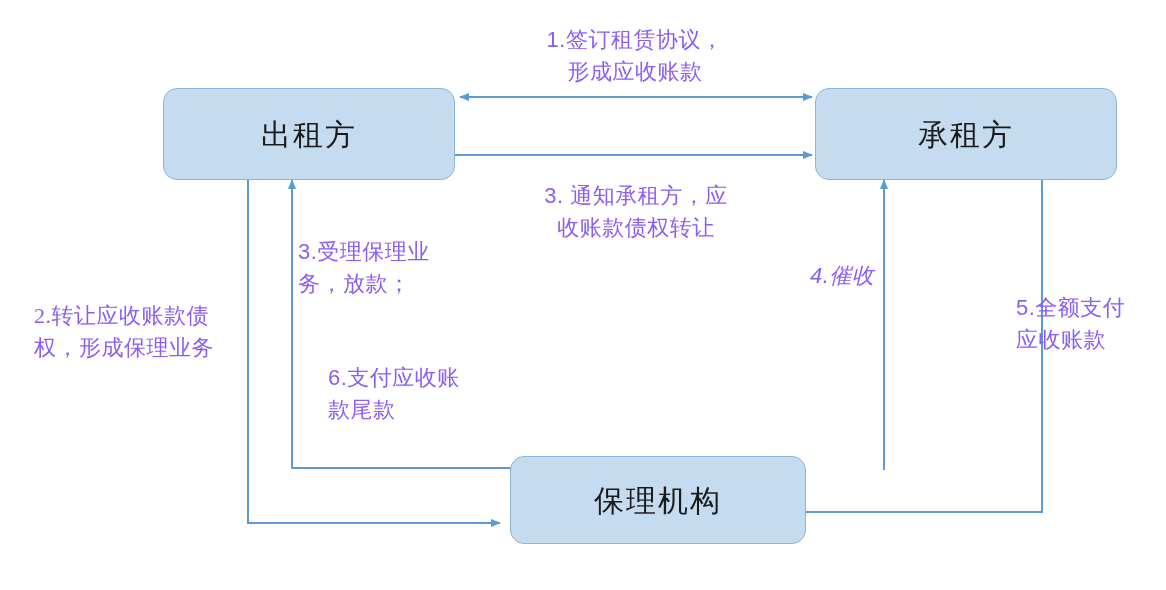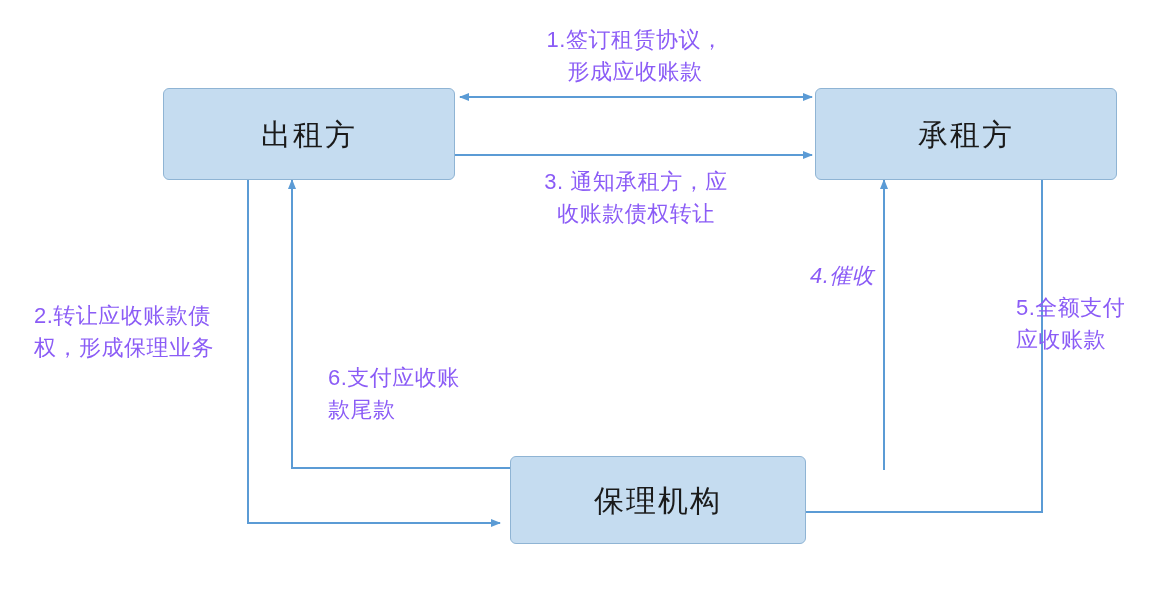--- a/index.html
+++ b/index.html
@@ -20,21 +20,21 @@
     left: 0;
     top: 0;
     width: 1166px;
     height: 590px;
   }
   .node {
     position: absolute;
     box-sizing: border-box;
     background: #c5dcf0;
     border: 1px solid #8fb4d4;
-    border-radius: 6px;
+    border-radius: 14px;
     display: flex;
     align-items: center;
     justify-content: center;
     color: #1a1a1a;
     letter-spacing: 2px;
   }
   .node span {
     font-size: 30px;
     line-height: 1.1;
   }
@@ -85,25 +85,27 @@
     <span>承租方</span>
   </div>
 
   <div class="node" style="left:510px; top:456px; width:296px; height:88px;">
     <span>保理机构</span>
   </div>
 
   <div class="label center" style="left:510px; top:24px; width:250px;">1.签订租赁协议，
 形成应收账款</div>
 
-  <div class="label center" style="left:512px; top:166px; width:248px;">3. 通知承租方，应
+  <div class="label center" style="left:512px; top:180px; width:248px;">3. 通知承租方，应
 收账款债权转让</div>
 
+  <div class="label left" style="left:298px; top:236px; width:180px;">3.受理保理业
+务，放款；</div>
 
-  <div class="label left" style="left:34px; top:300px; width:228px;">2.转让应收账款债
+  <div class="label left" style="left:34px; top:300px; width:228px;font-family:Liberation Serif, serif;">2.转让应收账款债
 权，形成保理业务</div>
 
   <div class="label left" style="left:298px; top:362px; width:176px;margin-left:30px;">6.支付应收账
 款尾款</div>
 
   <div class="label left" style="left:810px; top:260px; width:110px;font-style:italic;">4.催收</div>
 
   <div class="label left" style="left:1016px; top:292px; width:150px;">5.全额支付
 应收账款</div>
 

